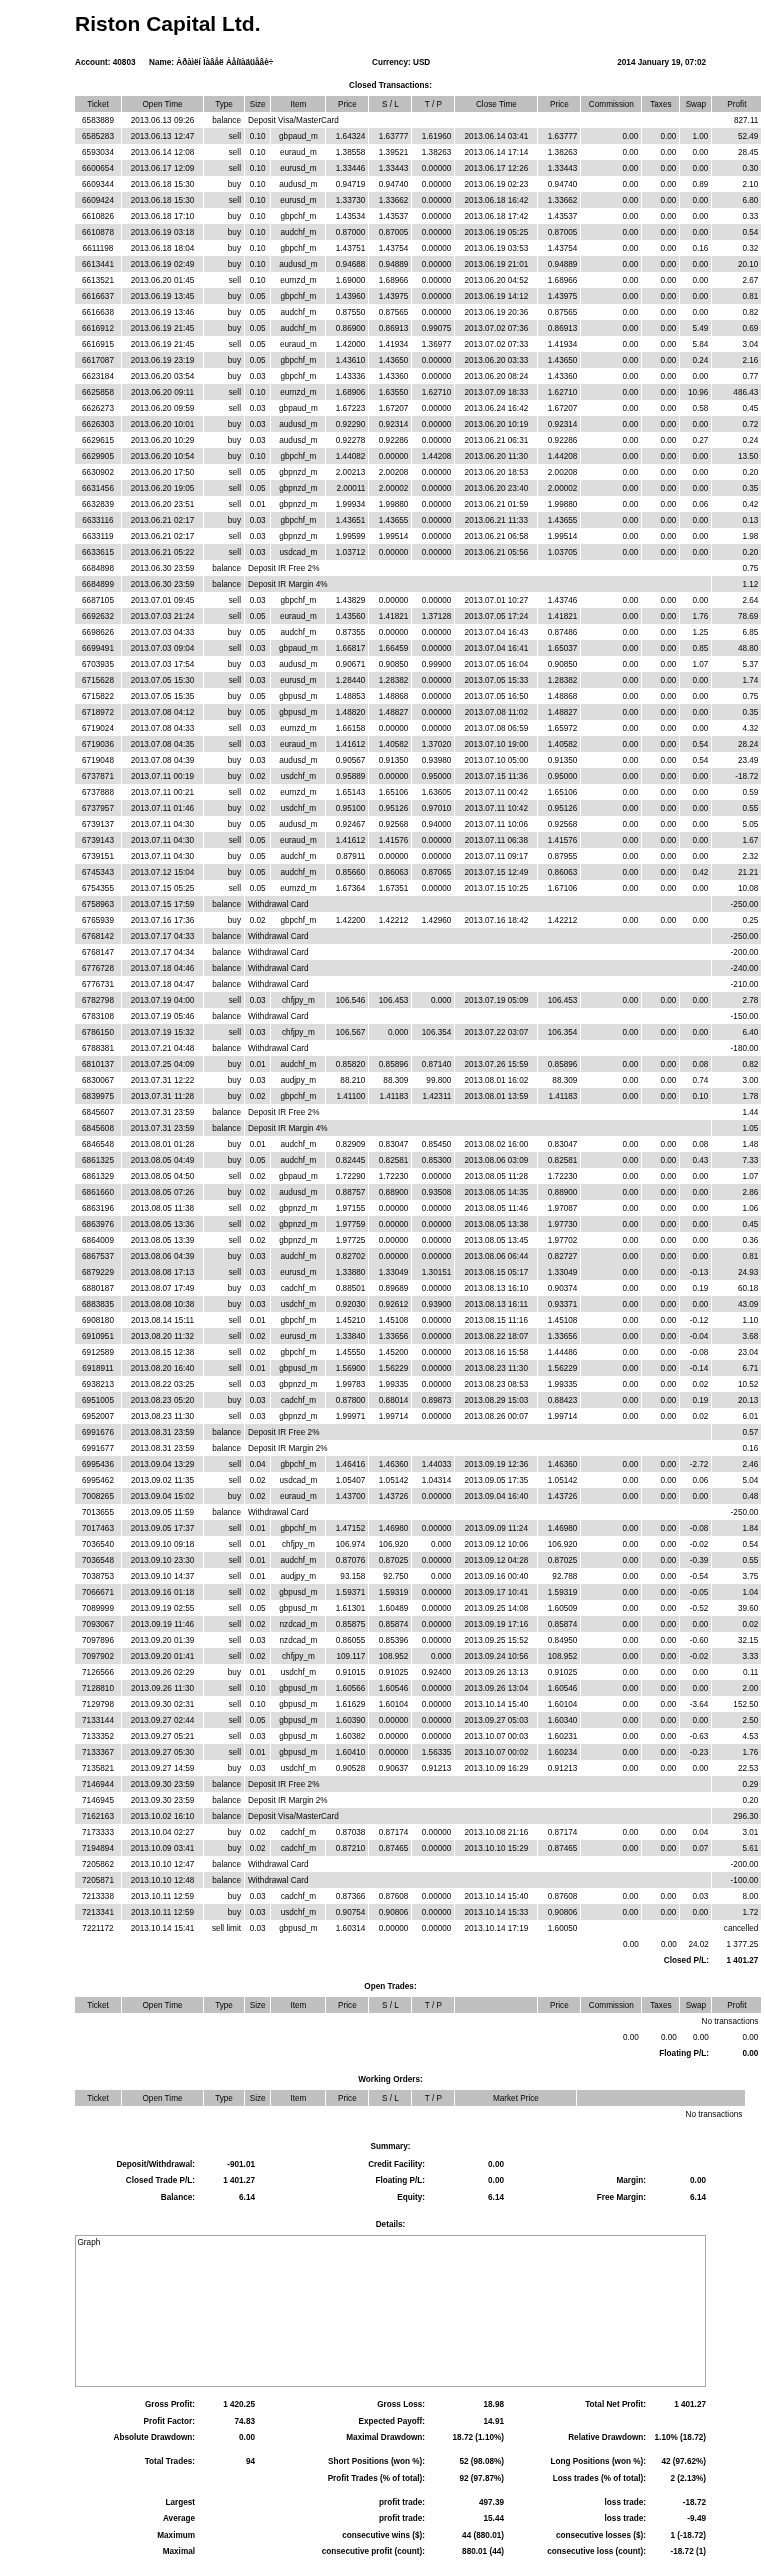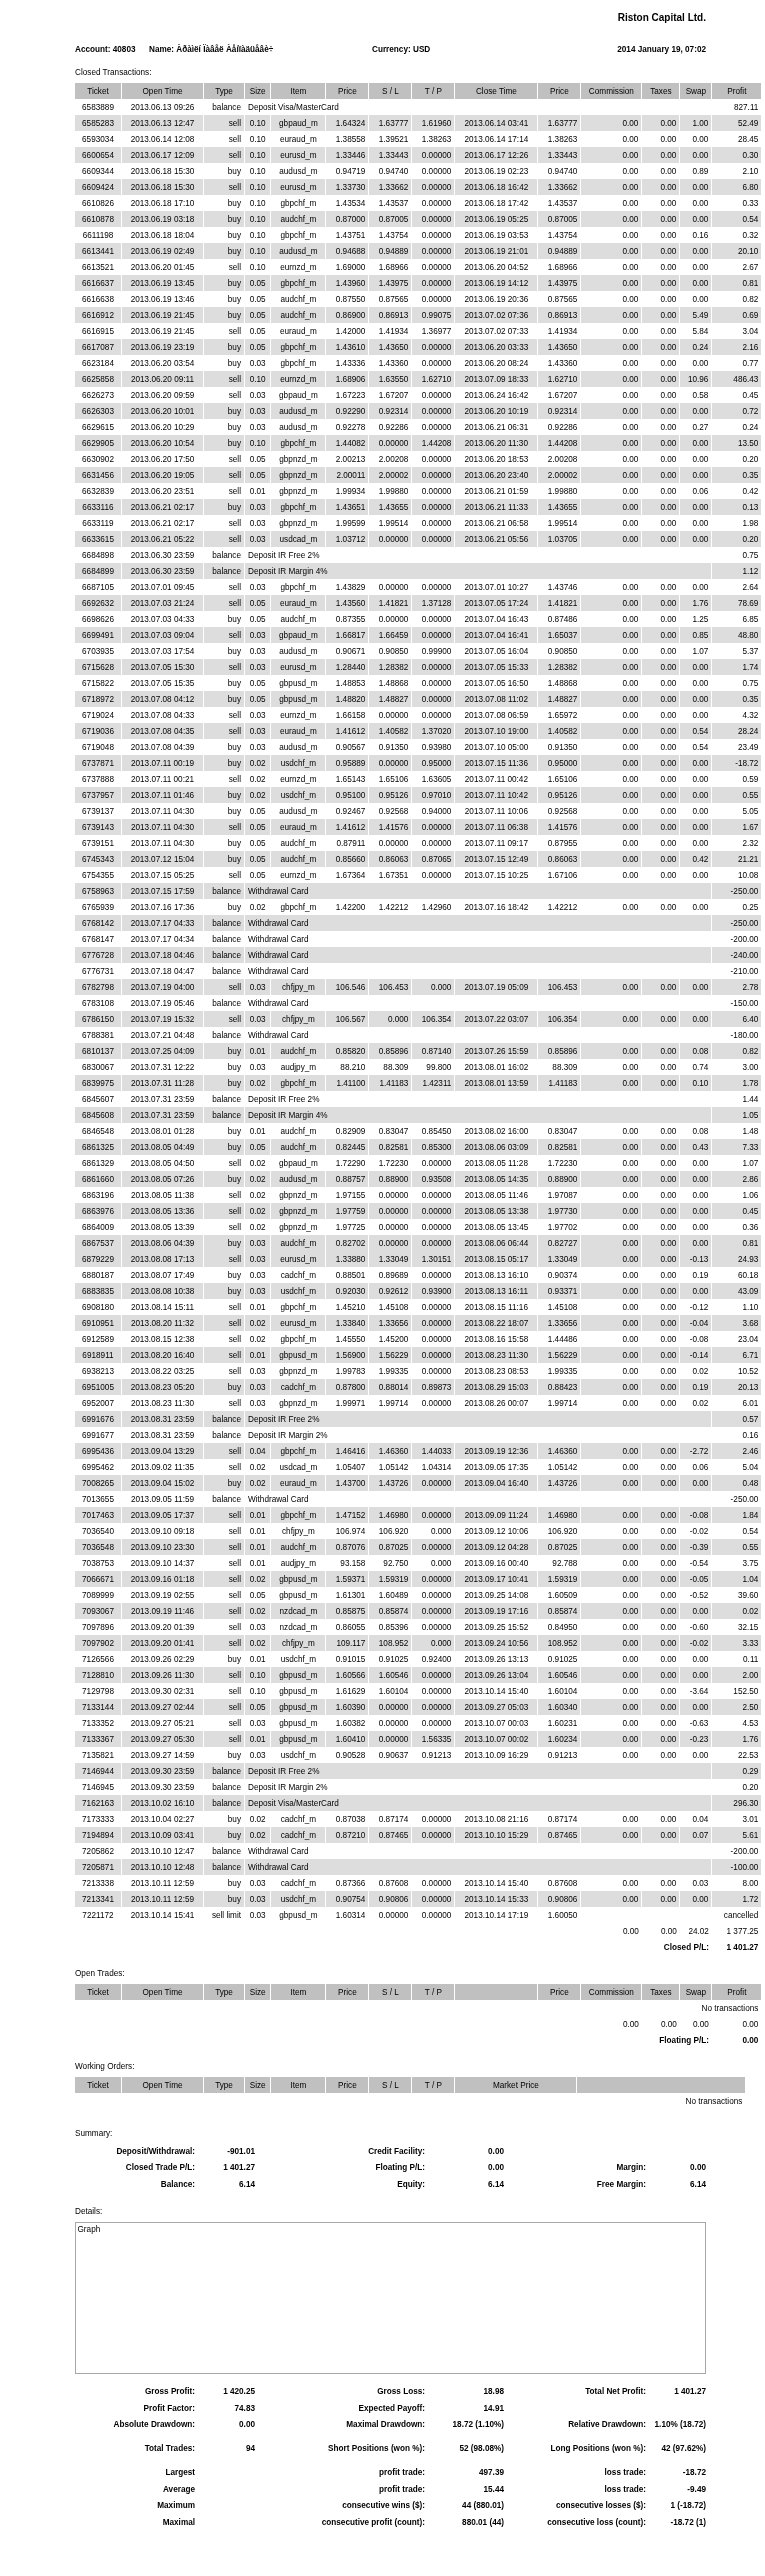--- a/index.html
+++ b/index.html
@@ -1,24 +1,24 @@
 <!DOCTYPE html>
 <html style="font-size:12px"><head>
 <meta charset="utf-8">
 <style>
   html,body{margin:0;padding:0;background:#fff;color:#000;}
   body{width:766px;font-family:"Liberation Sans",sans-serif;font-size:8.2px;}
   .wrap{width:631px;margin:0;padding:0 60px 30px 75px;}
-  h1{font-size:10px;font-weight:bold;text-align:right;margin:12px 0 22.4px 0;}
+  h1{font-size:21px;font-weight:bold;text-align:left;margin:12px 0 22.4px 0;}
   .acct{display:flex;font-weight:bold;margin:4.5px 0 12px 0;}
   .acct .a1{width:74px;}
   .acct .a2{width:223px;}
   .acct .a3{flex:1;}
   .acct .a4{}
-  .sec{font-weight:normal;margin:13.5px 0 6px 0;}
+  .sec{font-weight:bold;margin:13.5px 0 6px 0;text-align:center;}
   table{border-collapse:collapse;table-layout:fixed;width:631px;}
   th{background:#c0c0c0;font-weight:normal;height:16.5px;border-right:1.5px solid #fff;overflow:hidden;white-space:nowrap;padding:0 1.5px;text-align:center;margin-left:45px;}
   th:last-child{border-right:none;}
   td{height:16px;padding:0 3px;overflow:hidden;white-space:nowrap;border-right:1.5px solid #fff;}
   td:last-child{border-right:none;}
   tr.alt td{background:#dddddd;}
   tr.plain td{background:#fff;border:none;}
   .c{text-align:center;} .r{text-align:right;} .l{text-align:left;}
   .b{font-weight:bold;}
   .notrans{text-align:right;}
@@ -1851,20 +1851,28 @@
       </div>
       <div class="gap"></div>
       <div class="srow">
         <span class="s1">Total Trades:</span>
         <span class="s2">94</span>
         <span class="s3">Short Positions (won %):</span>
         <span class="s4">52 (98.08%)</span>
         <span class="s5">Long Positions (won %):</span>
         <span class="s6">42 (97.62%)</span>
       </div>
+      <div class="srow">
+        <span class="s1"></span>
+        <span class="s2"></span>
+        <span class="s3">Profit Trades (% of total):</span>
+        <span class="s4">92 (97.87%)</span>
+        <span class="s5">Loss trades (% of total):</span>
+        <span class="s6">2 (2.13%)</span>
+      </div>
       <div class="gap"></div>
       <div class="srow">
         <span class="s1">Largest</span>
         <span class="s23">profit trade:</span>
         <span class="s4">497.39</span>
         <span class="s5">loss trade:</span>
         <span class="s6">-18.72</span>
       </div>
       <div class="srow">
         <span class="s1">Average</span>

